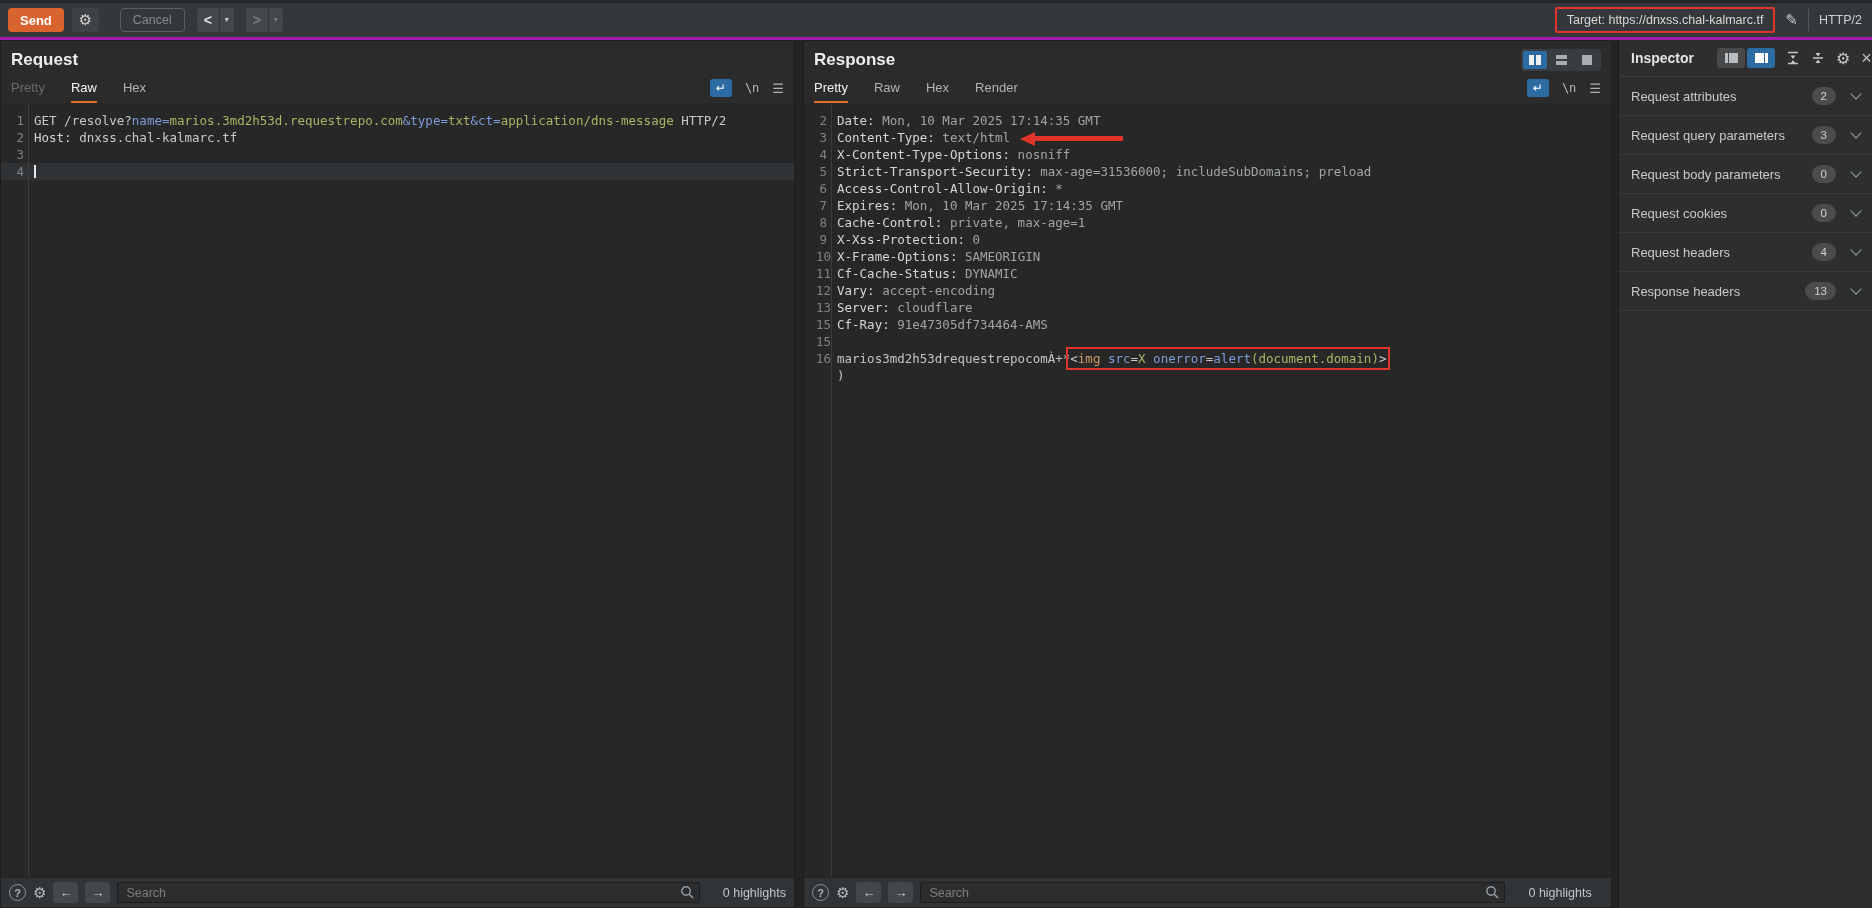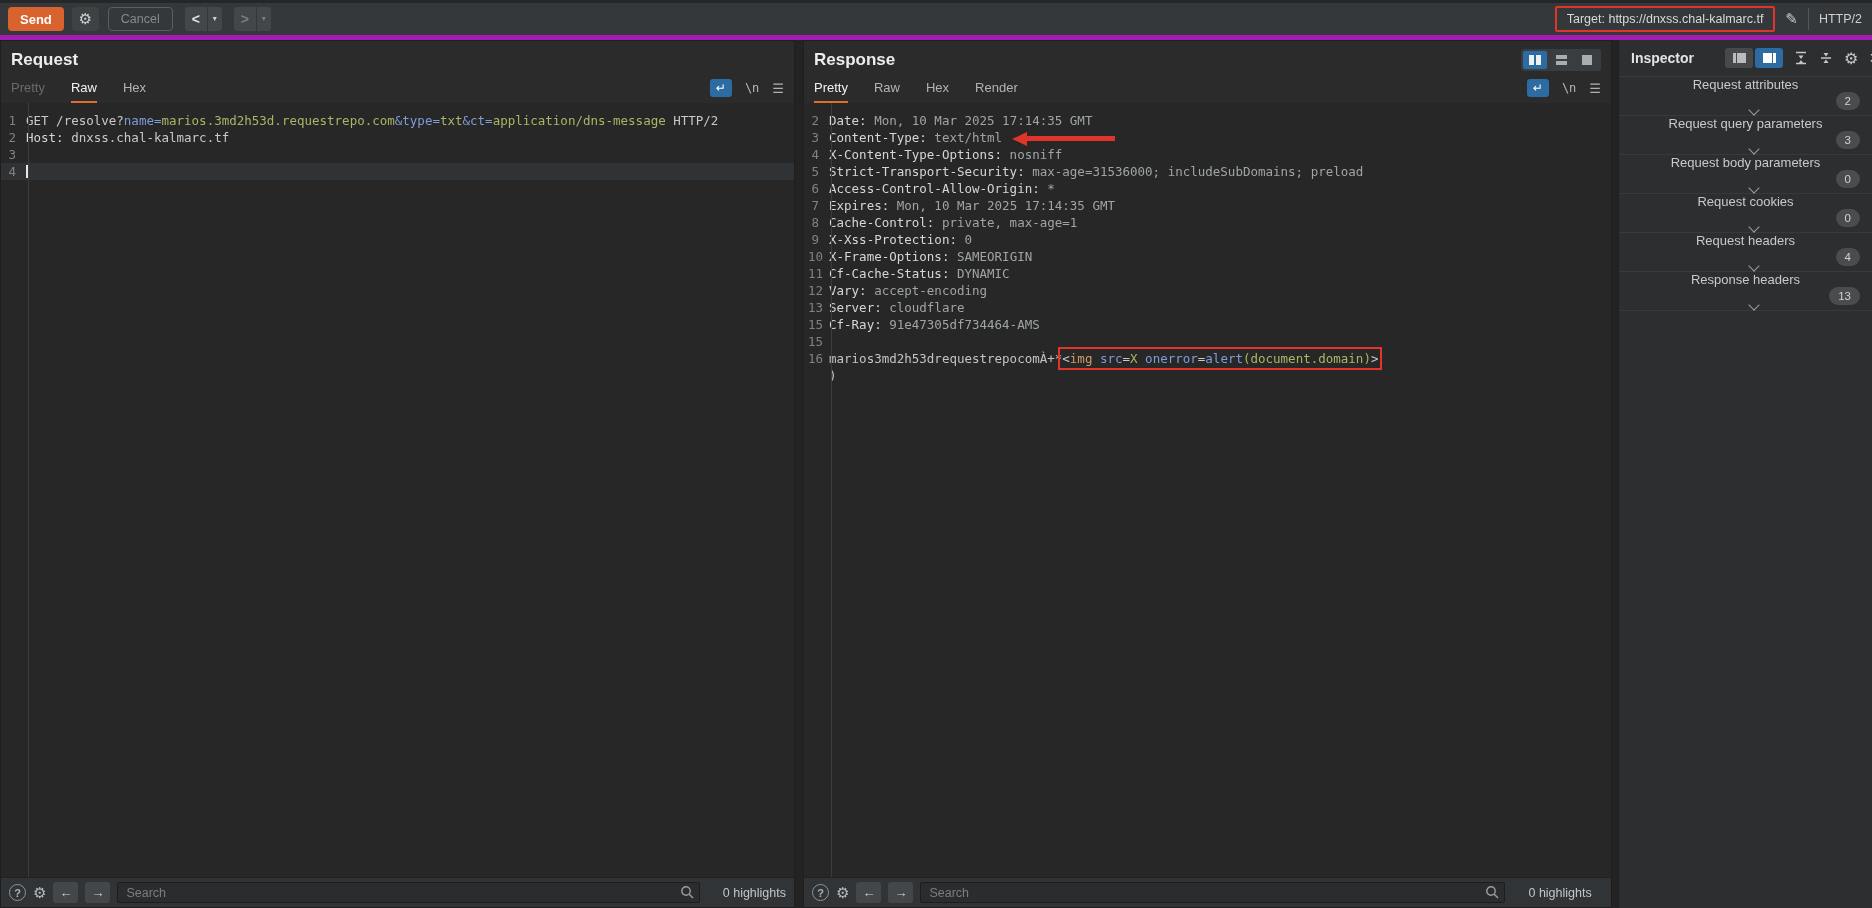--- a/index.html
+++ b/index.html
@@ -6,26 +6,26 @@
     --red:#e0352b; --orange:#d9632e; --blue:#2d6ca2;
     --bg:#232323; --panel:#2b2b2b; --editor:#272727; --bar:#313436;
     --btn:#45484a; --txt:#cdcdcd;
   }
   *{margin:0;padding:0;box-sizing:border-box;}
   html,body{width:1872px;height:908px;overflow:hidden;}
   body{position:relative;background:var(--bg);font-family:"Liberation Sans",sans-serif;color:var(--txt);}
 
   
   .toolbar{position:absolute;top:0;left:0;right:0;height:40px;background:#35383a;
-    border-top:3px solid #242628;border-bottom:5px solid #a21caf;display:flex;align-items:center;padding:0 8px;}
+    border-top:3px solid #242628;border-bottom:3px solid #a21caf;display:flex;align-items:center;padding:0 8px;}
   .send-btn{height:24px;padding:0 12px;background:var(--orange);border:none;border-radius:4px;
     color:#fff;font-weight:bold;font-size:13px;font-family:inherit;}
   .tool-iconbtn{height:24px;width:27px;margin-left:8px;background:#3f4244;border-radius:4px;
     display:flex;align-items:center;justify-content:center;color:#cfcfcf;font-size:15px;}
-  .cancel-btn{height:24px;margin-left:9px;padding:0 12px;background:transparent;border:1px solid #5a5e60;
+  .cancel-btn{height:24px;margin-left:21px;padding:0 12px;background:transparent;border:1px solid #5a5e60;
     border-radius:4px;color:#85898b;font-size:12.5px;font-family:inherit;}
   .split-btn{height:24px;margin-left:12px;display:flex;align-items:center;background:#44474a;border-radius:3px;overflow:hidden;}
   .split-main{width:22px;text-align:center;font-weight:bold;font-size:14px;color:#e2e2e2;}
   .split-caret{width:15px;text-align:center;font-size:8px;color:#cfd2d4;border-left:1px solid #34373a;align-self:stretch;line-height:24px;}
   .split-btn.disabled .split-main,.split-btn.disabled .split-caret{color:#7b7f82;}
   .tb-right{margin-left:auto;display:flex;align-items:center;gap:10px;padding-right:2px;}
   .target-box{border:2.5px solid var(--red);border-radius:2px;padding:4px 10px;font-size:12.5px;color:#d8d8d8;white-space:nowrap;}
   .pencil{font-size:15px;color:#c9c9c9;}
   .tb-divider{width:1px;height:22px;background:#55585a;}
   .proto{font-size:12.5px;color:#cfcfcf;white-space:nowrap;}
@@ -63,21 +63,21 @@
   .it-btn.on{background:var(--blue);}
   .it-btn i{display:block;background:#b9bdbf;}
   .it-btn.on i{background:#fff;}
   .it-a i:first-child{width:3px;height:10px;} .it-a i:last-child{width:9px;height:10px;}
   .it-b i:first-child{width:9px;height:10px;} .it-b i:last-child{width:3px;height:10px;}
 
   
   .editor{flex:1;position:relative;background:var(--editor);overflow:hidden;padding-top:9px;
     font-family:"DejaVu Sans Mono",monospace;font-size:12.5px;line-height:17px;}
   .editor::before{content:"";position:absolute;left:27px;top:0;bottom:0;width:1px;background:#3c3c3c;}
-  .row{height:17px;white-space:pre;padding-left:4px;}
+  .row{height:17px;white-space:pre;padding-left:12px;}
   .row.hl{background:#303335;}
   .ln{display:inline-block;width:21px;padding-right:10px;text-align:right;color:#828282;}
   .cursor{display:inline-block;width:2px;height:13px;background:#e6e6e6;vertical-align:-2px;}
   .c-p{color:#c9c9c9;} .c-h{color:#d6d6d6;} .c-v{color:#9fa4a6;}
   .c-k{color:#7e9cd8;} .c-g{color:#a9b665;} .c-o{color:#d19a66;} .c-b{color:#c4c4c4;}
   .red-box{outline:2.5px solid var(--red);outline-offset:2px;}
   .arrow-annot{display:inline-flex;align-items:center;margin-left:10px;vertical-align:middle;}
   .arrow-annot .ah{width:0;height:0;border-top:7px solid transparent;border-bottom:7px solid transparent;border-right:15px solid var(--red);}
   .arrow-annot .ab{width:88px;height:5px;background:var(--red);}
 
@@ -90,24 +90,24 @@
   .find-wrap{position:relative;flex:1;max-width:585px;}
   .find-input{width:100%;height:21px;background:#2a2c2e;border:1px solid #1d1d1d;border-radius:2px;
     color:#cfcfcf;font-size:12.5px;font-family:inherit;padding:0 26px 0 8px;outline:none;}
   .find-input::placeholder{color:#7d7d7d;}
   .find-mag{position:absolute;right:6px;top:3px;}
   .hl-count{font-size:12.5px;color:#c3c6c8;margin-left:16px;white-space:nowrap;}
 
   
   .inspector{position:absolute;left:1618px;right:0;top:0;bottom:0;background:#2c2e30;border-left:1px solid #1e1e1e;}
   .insp-head{height:37px;display:flex;align-items:center;gap:11px;padding:0 12px;border-bottom:1px solid #3a3c3e;}
-  .insp-title{font-size:14px;font-weight:bold;color:#e3e3e3;margin-right:20px;}
+  .insp-title{font-size:14px;font-weight:bold;color:#e3e3e3;margin-right:12px;}
   .insp-ico{color:#c6c6c6;font-size:16px;display:flex;align-items:center;}
   .insp-close{font-size:18px;color:#c2c2c2;line-height:1;}
-  .insp-row{height:39px;display:flex;align-items:center;padding:0 12px;border-bottom:1px solid #39393b;flex-direction:column;}
+  .insp-row{height:39px;display:flex;align-items:center;padding:0 12px;border-bottom:1px solid #39393b;}
   .insp-label{font-size:13px;color:#c9c9c9;}
   .badge{margin-left:auto;min-width:22px;height:18px;border-radius:9px;background:#4a4c4e;color:#d2d2d2;
     font-size:11.5px;display:flex;align-items:center;justify-content:center;padding:0 9px;}
   .chev{margin-left:16px;width:8px;height:8px;border-right:1.8px solid #9aa0a2;border-bottom:1.8px solid #9aa0a2;
     transform:rotate(45deg);margin-top:-4px;}
 </style>
 </head>
 <body>
 
 <div class="toolbar">

